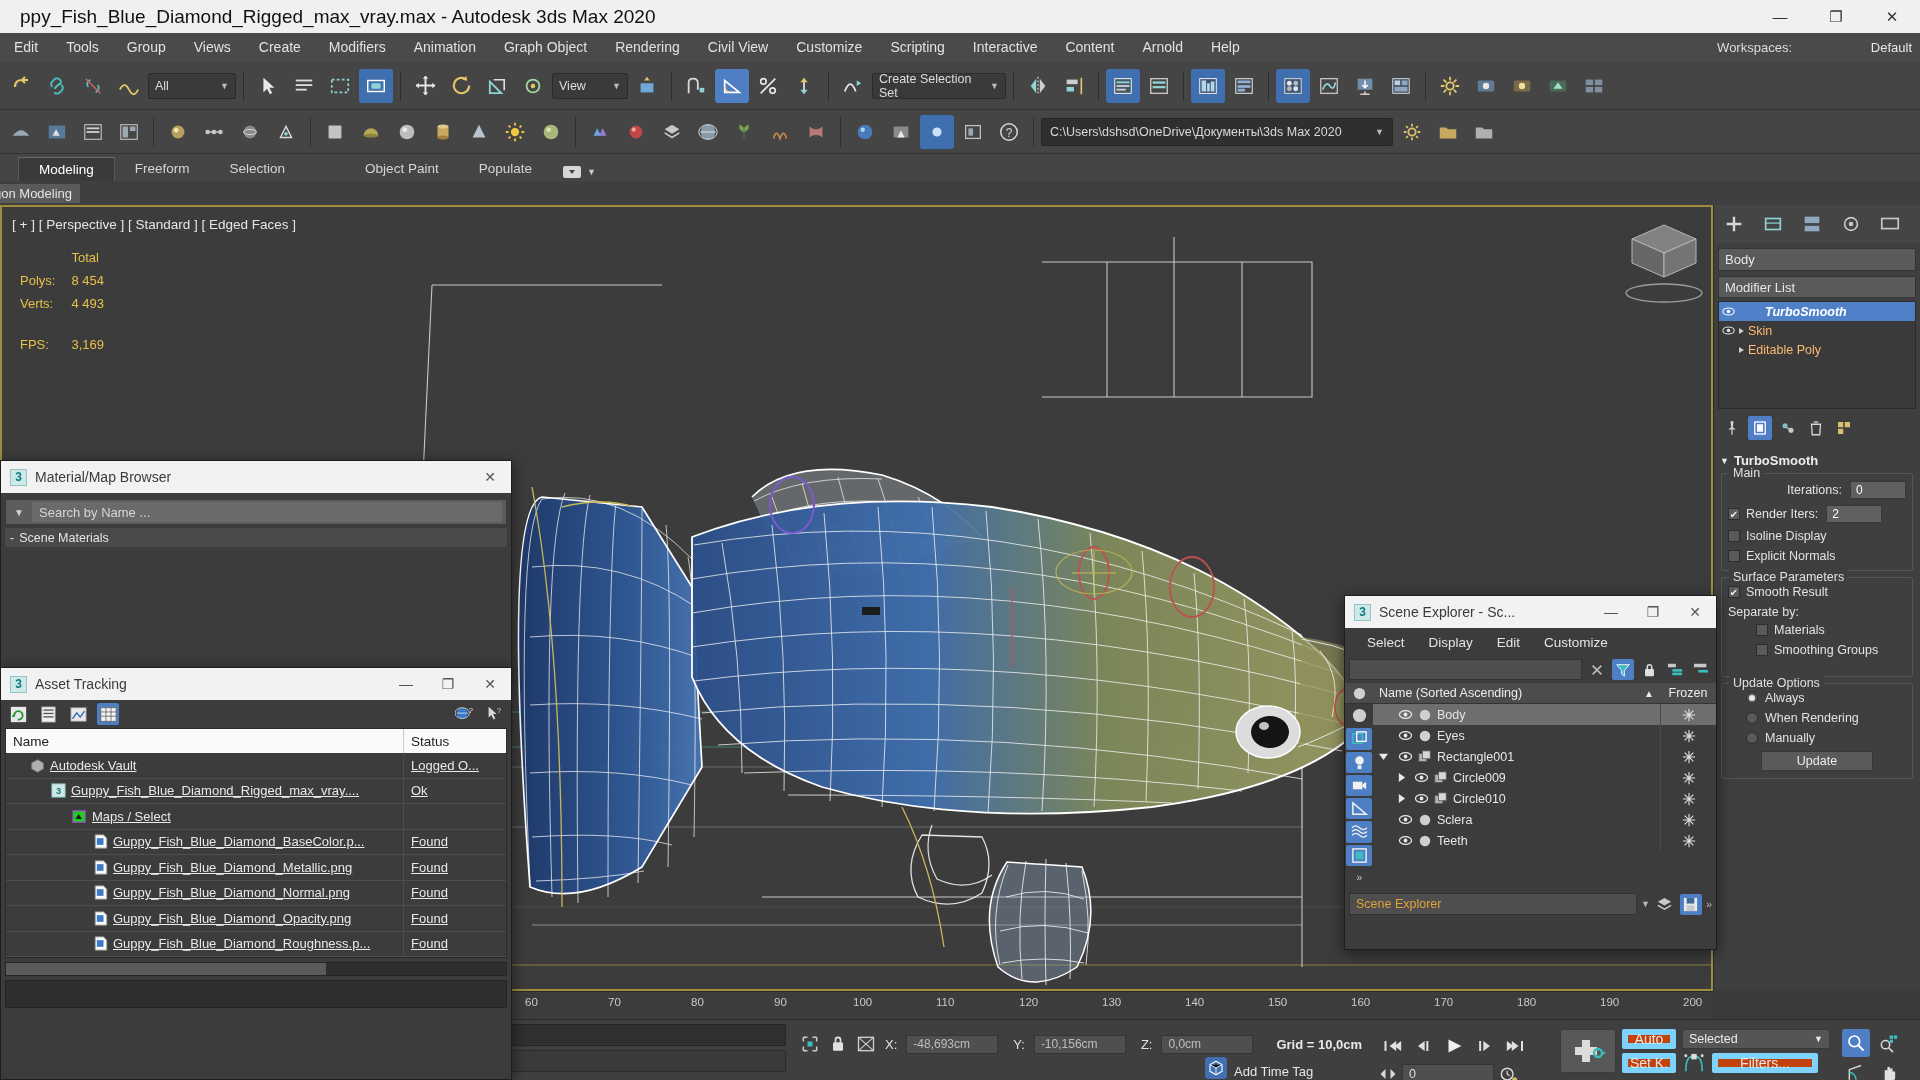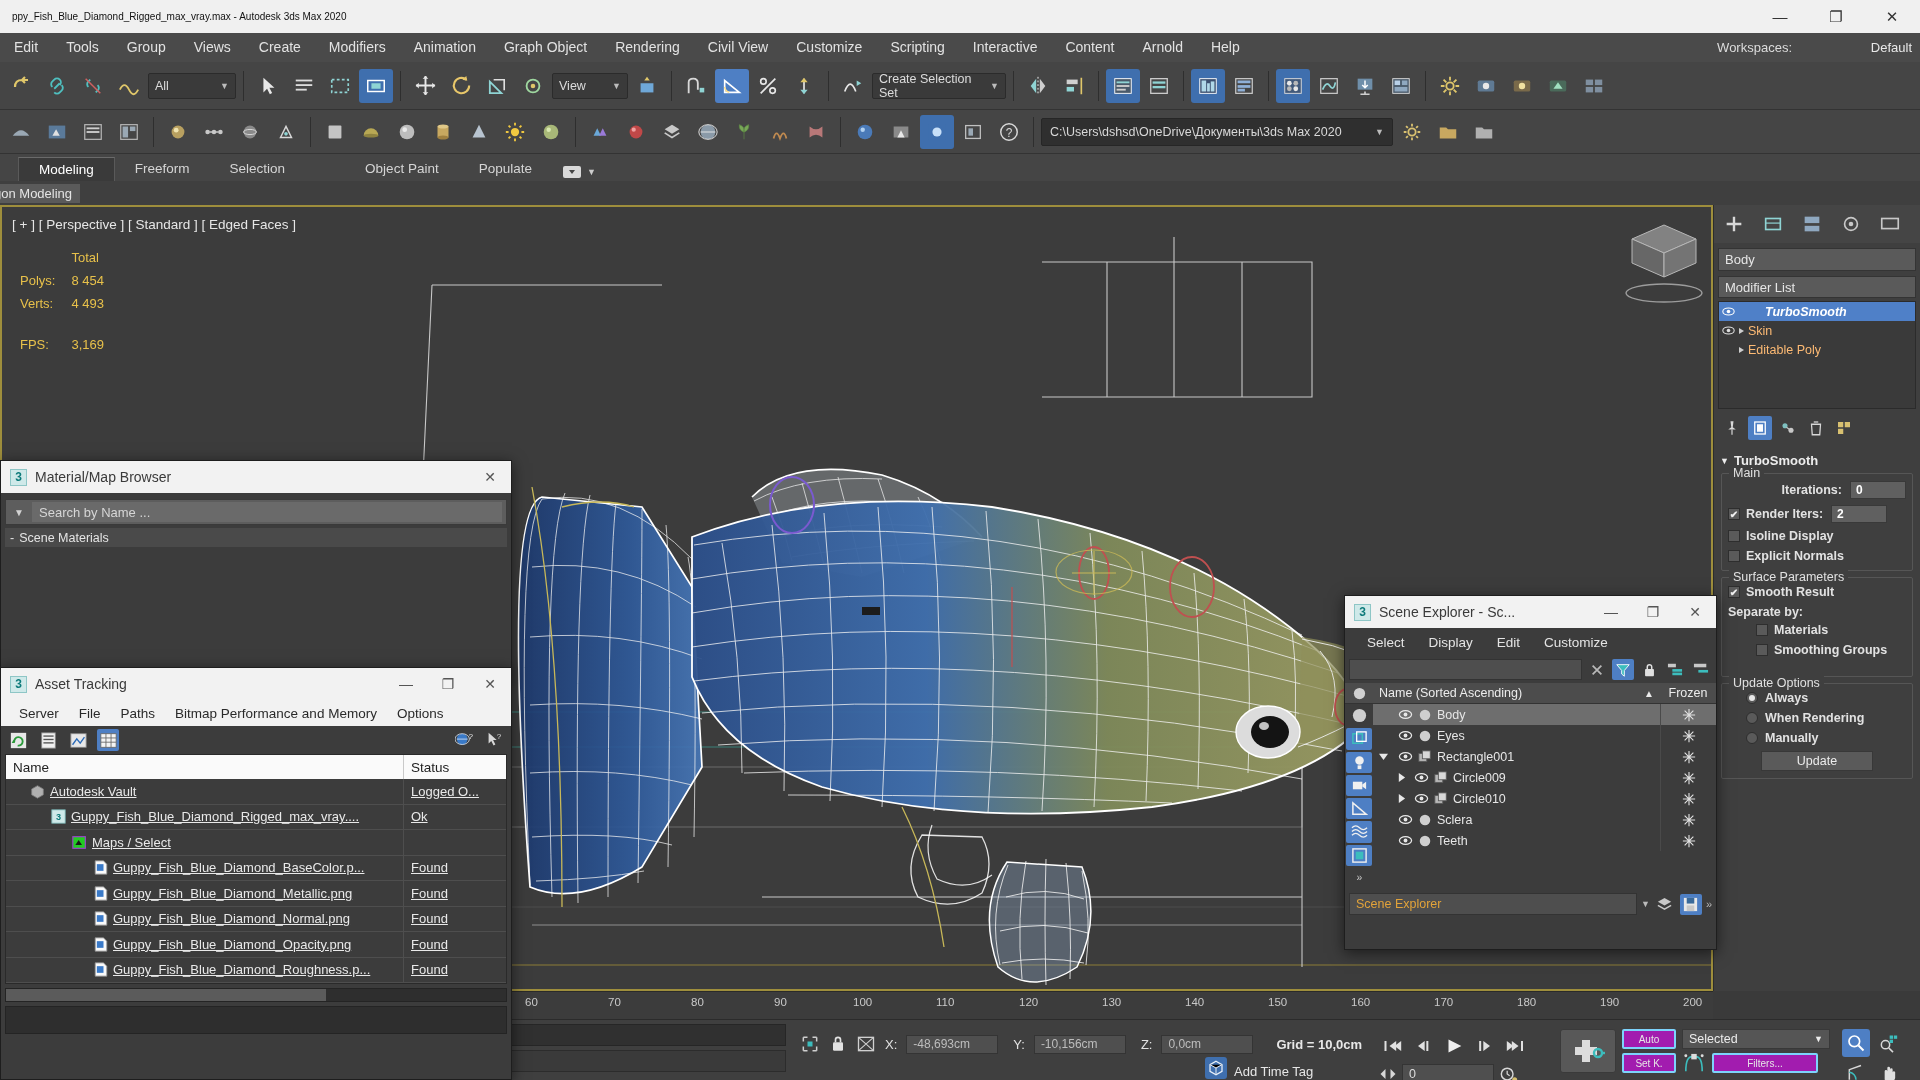--- a/index.html
+++ b/index.html
@@ -3,21 +3,21 @@
 <meta charset="utf-8">
 <style>
   * { box-sizing: border-box; margin:0; padding:0; }
   html,body { width:1920px; height:1080px; overflow:hidden; background:#3a3a3a;
     font-family:"Liberation Sans", sans-serif; font-size:13px; color:#d8d8d8; }
   #app { position:relative; width:1920px; height:1080px; }
 
   
   .titlebar { position:absolute; left:0; top:0; width:1920px; height:33px;
     background:#f0f0f0; color:#1a1a1a; display:flex; align-items:center; }
-  .titlebar .t-text { padding-left:12px; font-size:10px; color:#111; white-space:nowrap;text-align:center; }
+  .titlebar .t-text { padding-left:20px; font-size:19px; color:#111; white-space:nowrap;text-align:center; }
   .win-btns { position:absolute; right:0; top:0; height:33px; display:flex; }
   .win-btn { width:56px; height:33px; display:flex; align-items:center; justify-content:center;
     color:#333; font-size:15px; }
 
   
   .menubar { position:absolute; left:0; top:33px; width:1920px; height:29px;
     background:#4a4a4a; display:flex; align-items:center; }
   .menuitem { padding:0 14px; height:29px; line-height:29px; font-size:14px; color:#e2e2e2; white-space:nowrap;}
   .ws-label { position:absolute; right:128px; top:0; height:29px; line-height:29px; font-size:13px; color:#dcdcdc;}
   .ws-value { position:absolute; right:8px; top:0; height:29px; line-height:29px; font-size:13px; color:#e8e8e8;}
@@ -78,21 +78,21 @@
     border-bottom:3.5px solid transparent; flex:none; }
   .modtools { display:flex; align-items:center; gap:4px; padding:4px 6px; }
   .mt { width:24px; height:24px; display:flex; align-items:center; justify-content:center; border-radius:2px;}
   .mt.on { background:#4e7fc4; }
   .rollout { margin-top:6px; }
   .roll-head { display:flex; align-items:center; gap:5px; padding:3px 6px; font-size:13px;
     color:#ededed; font-weight:bold; }
   .group { margin:2px 7px 6px 7px; border:1px solid #565656; border-radius:2px; padding:7px 6px 7px 6px; position:relative;}
   .group-title { position:absolute; top:-8px; left:7px; background:#3f3f3f; padding:0 4px;
     font-size:12.5px; color:#e0e0e0; }
-  .frow { display:flex; align-items:center; margin-bottom:6px; font-size:12.5px; color:#e2e2e2;font-weight:bold; }
+  .frow { display:flex; align-items:center; margin-bottom:6px; font-size:12.5px; color:#e2e2e2; }
   .frow .sp { margin-left:auto; }
   .numfld { width:56px; height:18px; background:#606060; border:1px solid #393939; color:#fff;
     font-size:12px; padding-left:5px; display:flex; align-items:center; }
   .cbx { width:12px; height:12px; background:#5a5a5a; border:1px solid #2e2e2e; margin-right:6px;
     display:inline-flex; align-items:center; justify-content:center; font-size:10px; color:#efefef; flex:none;}
   .rad { width:12px; height:12px; border-radius:50%; background:#5a5a5a; border:1px solid #2e2e2e;
     margin-right:7px; display:inline-flex; align-items:center; justify-content:center; flex:none;}
   .rad .dot { width:6px; height:6px; border-radius:50%; background:#e8e8e8; }
   .btn-upd { margin:2px auto 0 auto; width:112px; height:20px; background:#5a5a5a; border:1px solid #383838;
     display:flex; align-items:center; justify-content:center; font-size:12.5px; color:#ececec; }
@@ -100,22 +100,22 @@
   
   .statusbar { position:absolute; left:0; top:1019px; width:1920px; height:61px; background:#3f3f3f;
      border-top:1px solid #2b2b2b; }
   .sb-left { position:absolute; left:0; top:0; width:795px; height:61px; }
   .sb-prompt1 { position:absolute; left:6px; top:4px; width:780px; height:22px; background:#303030;
      border:1px solid #262626; }
   .sb-prompt2 { position:absolute; left:6px; top:30px; width:780px; height:22px; background:#3a3a3a;
      border:1px solid #2c2c2c; }
   .coordbox { width:92px; height:19px; background:#4f4f4f; border:1px solid #343434; color:#bdbdbd;
      font-size:12px; display:flex; align-items:center; padding-left:6px; }
-  .ak-btn { height:20px; min-width:50px; background:#a21caf; border:2px solid #7dd3fc; border-radius:2px;
-     display:flex; align-items:center; justify-content:center; font-size:10px; color:#e6e6e6; }
+  .ak-btn { height:20px; min-width:50px; background:#c2410c; border:6px solid #7dd3fc; border-radius:2px;
+     display:flex; align-items:center; justify-content:center; font-size:14px; color:#e6e6e6; }
   .selbox { width:148px; height:20px; background:#555; border:1px solid #383838; display:flex;
      align-items:center; padding:0 6px; font-size:12.5px; color:#ececec; }
   .navbtn { width:28px; height:28px; display:flex; align-items:center; justify-content:center; border-radius:3px;}
   .navbtn.on { background:#4e7fc4; }
 
   
   .fwin { position:absolute; background:#3c3c3c; border:1px solid #1e1e1e;
      box-shadow:0 3px 14px rgba(0,0,0,.55); }
   .fw-title { height:32px; background:#f2f2f2; display:flex; align-items:center; padding-left:9px;
      color:#3a3a3a; font-size:14px; }
@@ -1231,27 +1231,20 @@
 
   <div class="fwin" id="assettrack">
     <div class="fw-title">
       <span class="maxicon">3</span>
       <span>Asset Tracking</span>
       <span class="ctrls">
         <span class="cbtn">—</span>
         <span class="cbtn">❐</span>
         <span class="cbtn">✕</span>
       </span>
-    </div>
-    <div class="fw-menu">
-      <span>Server</span>
-      <span>File</span>
-      <span>Paths</span>
-      <span>Bitmap Performance and Memory</span>
-      <span>Options</span>
     </div>
     <div class="at-icons">
       <span class="at-ico">
         <svg width="17" height="17" viewBox="0 0 20 20">
             <rect x="1" y="1" width="18" height="18" fill="#e8e8e8"></rect>
             <path d="M5 12 a5 5 0 1 1 4 4" stroke="#2a9a3a" stroke-width="2.2" fill="none"></path>
             <path d="M4 9 l2 4 l-4 0 z" fill="#2a9a3a"></path>
           </svg>
       </span>
       <span class="at-ico">

